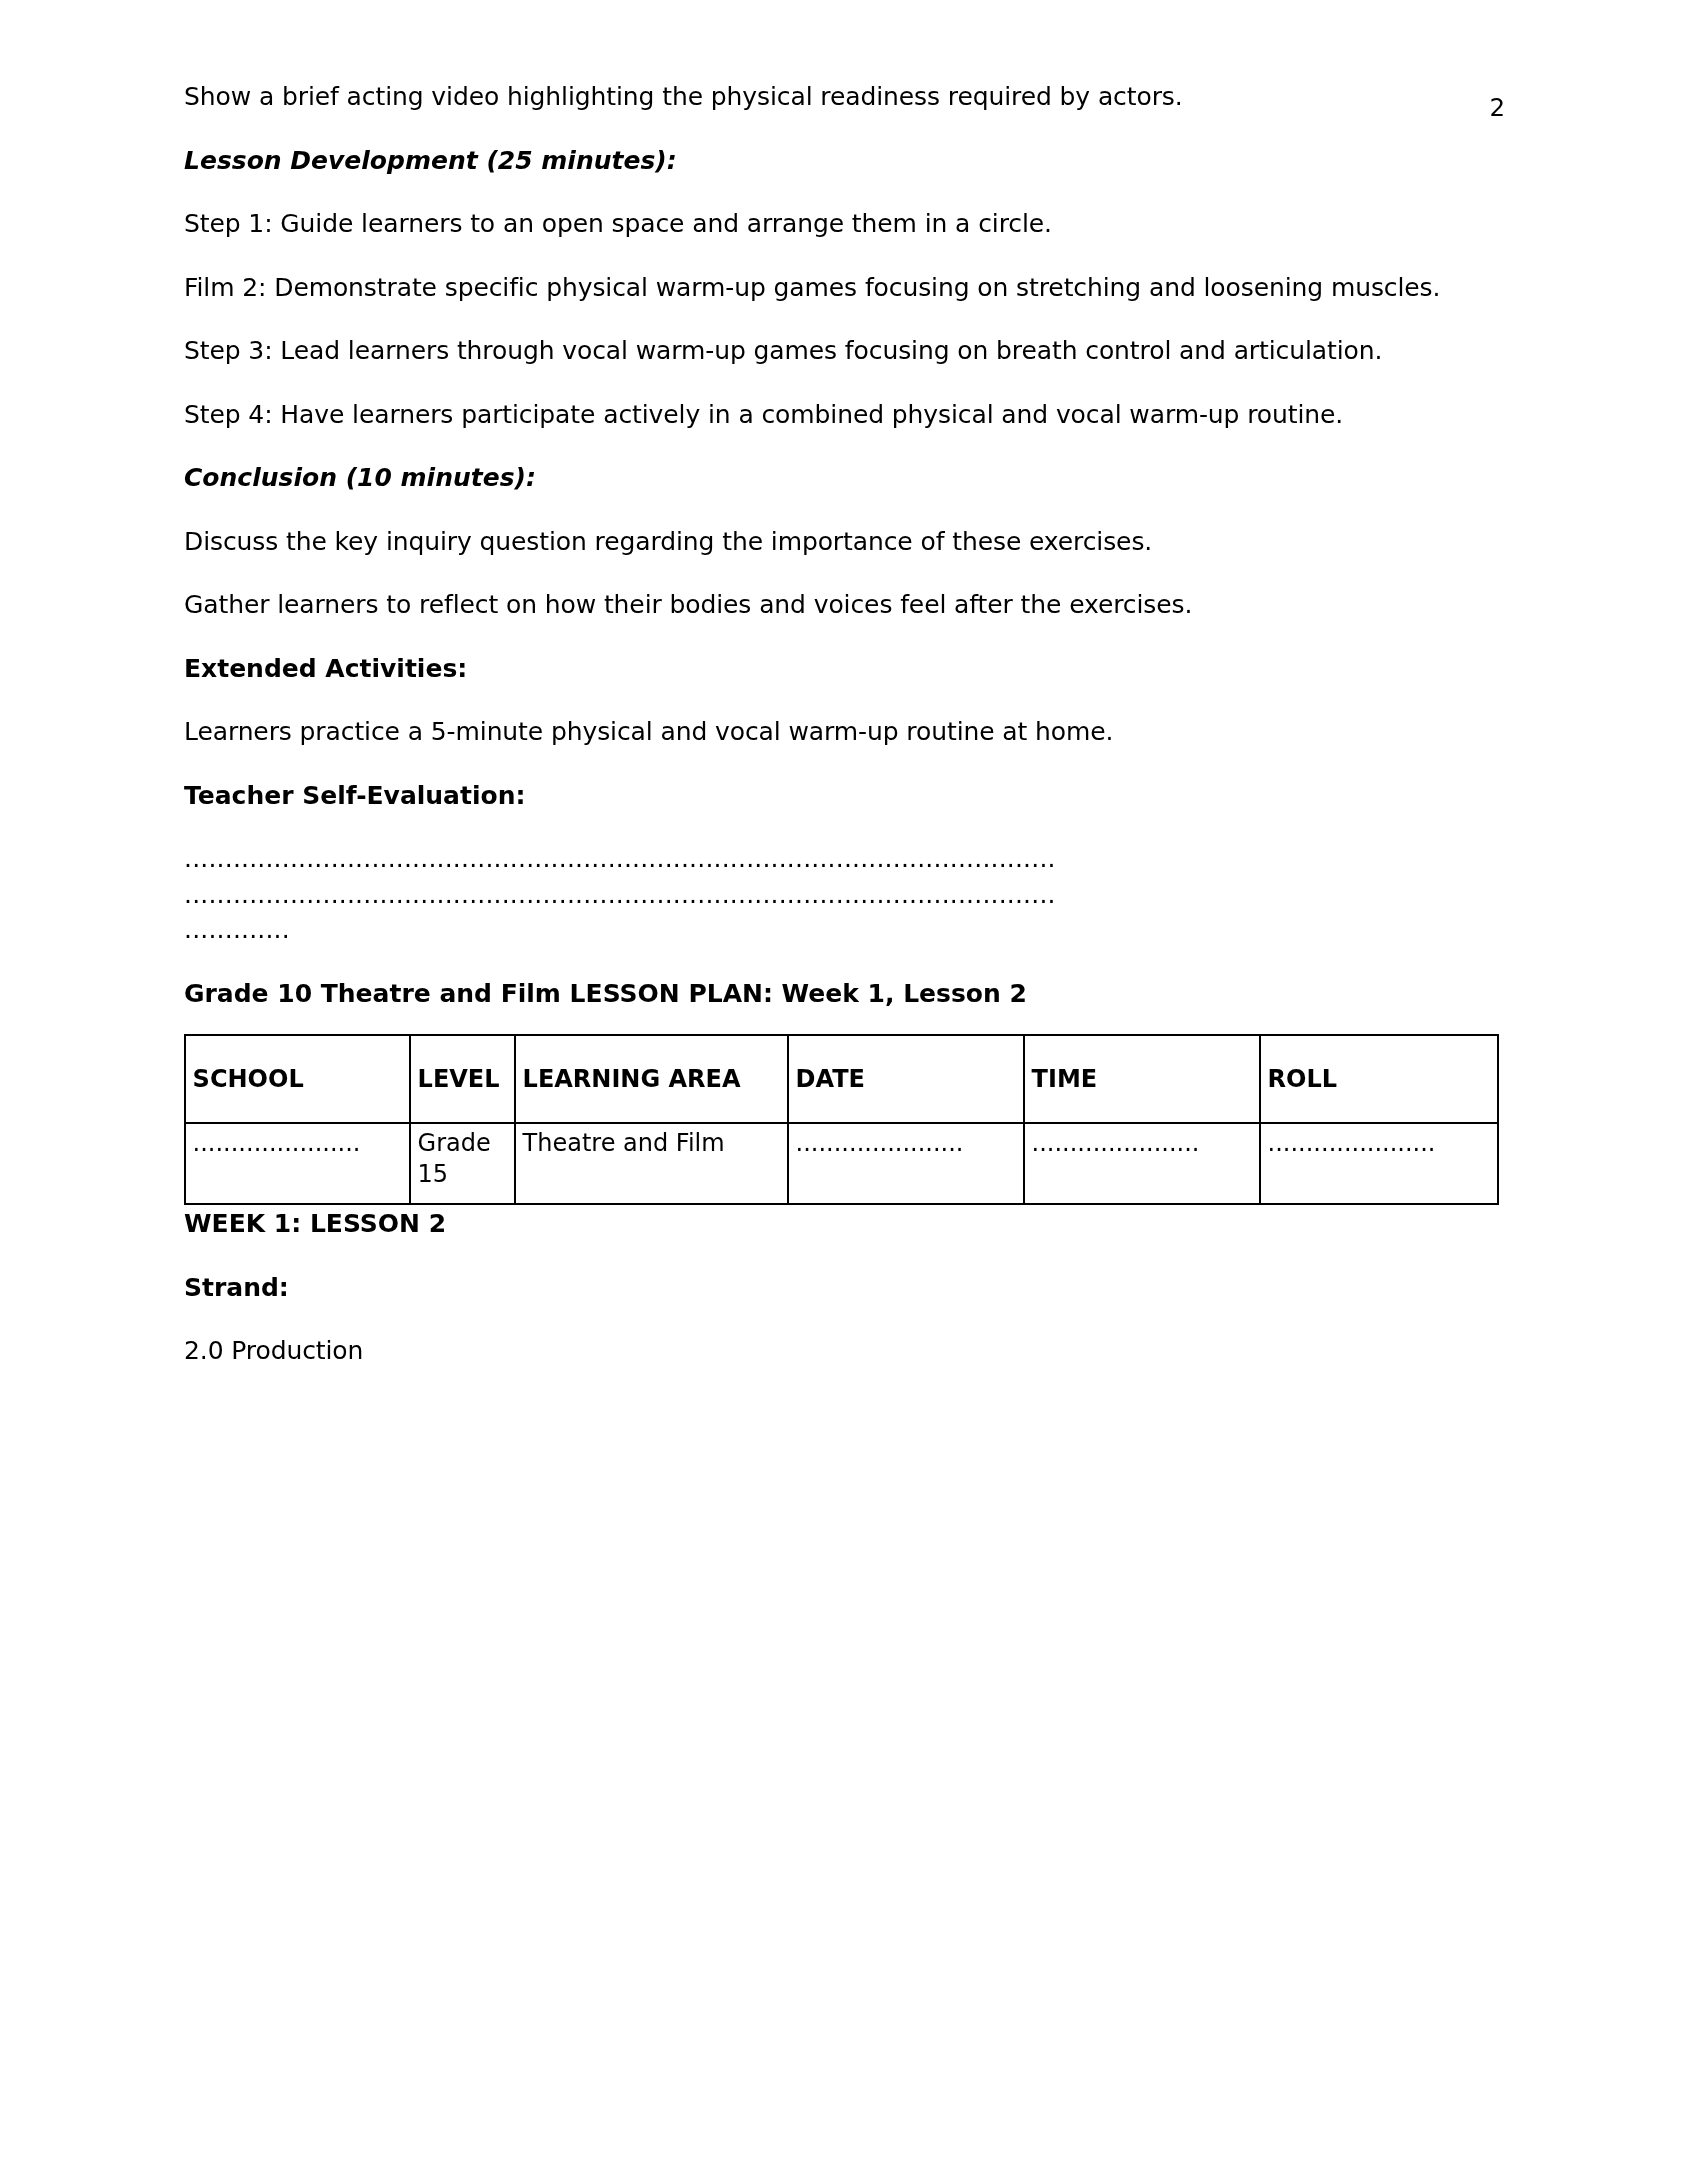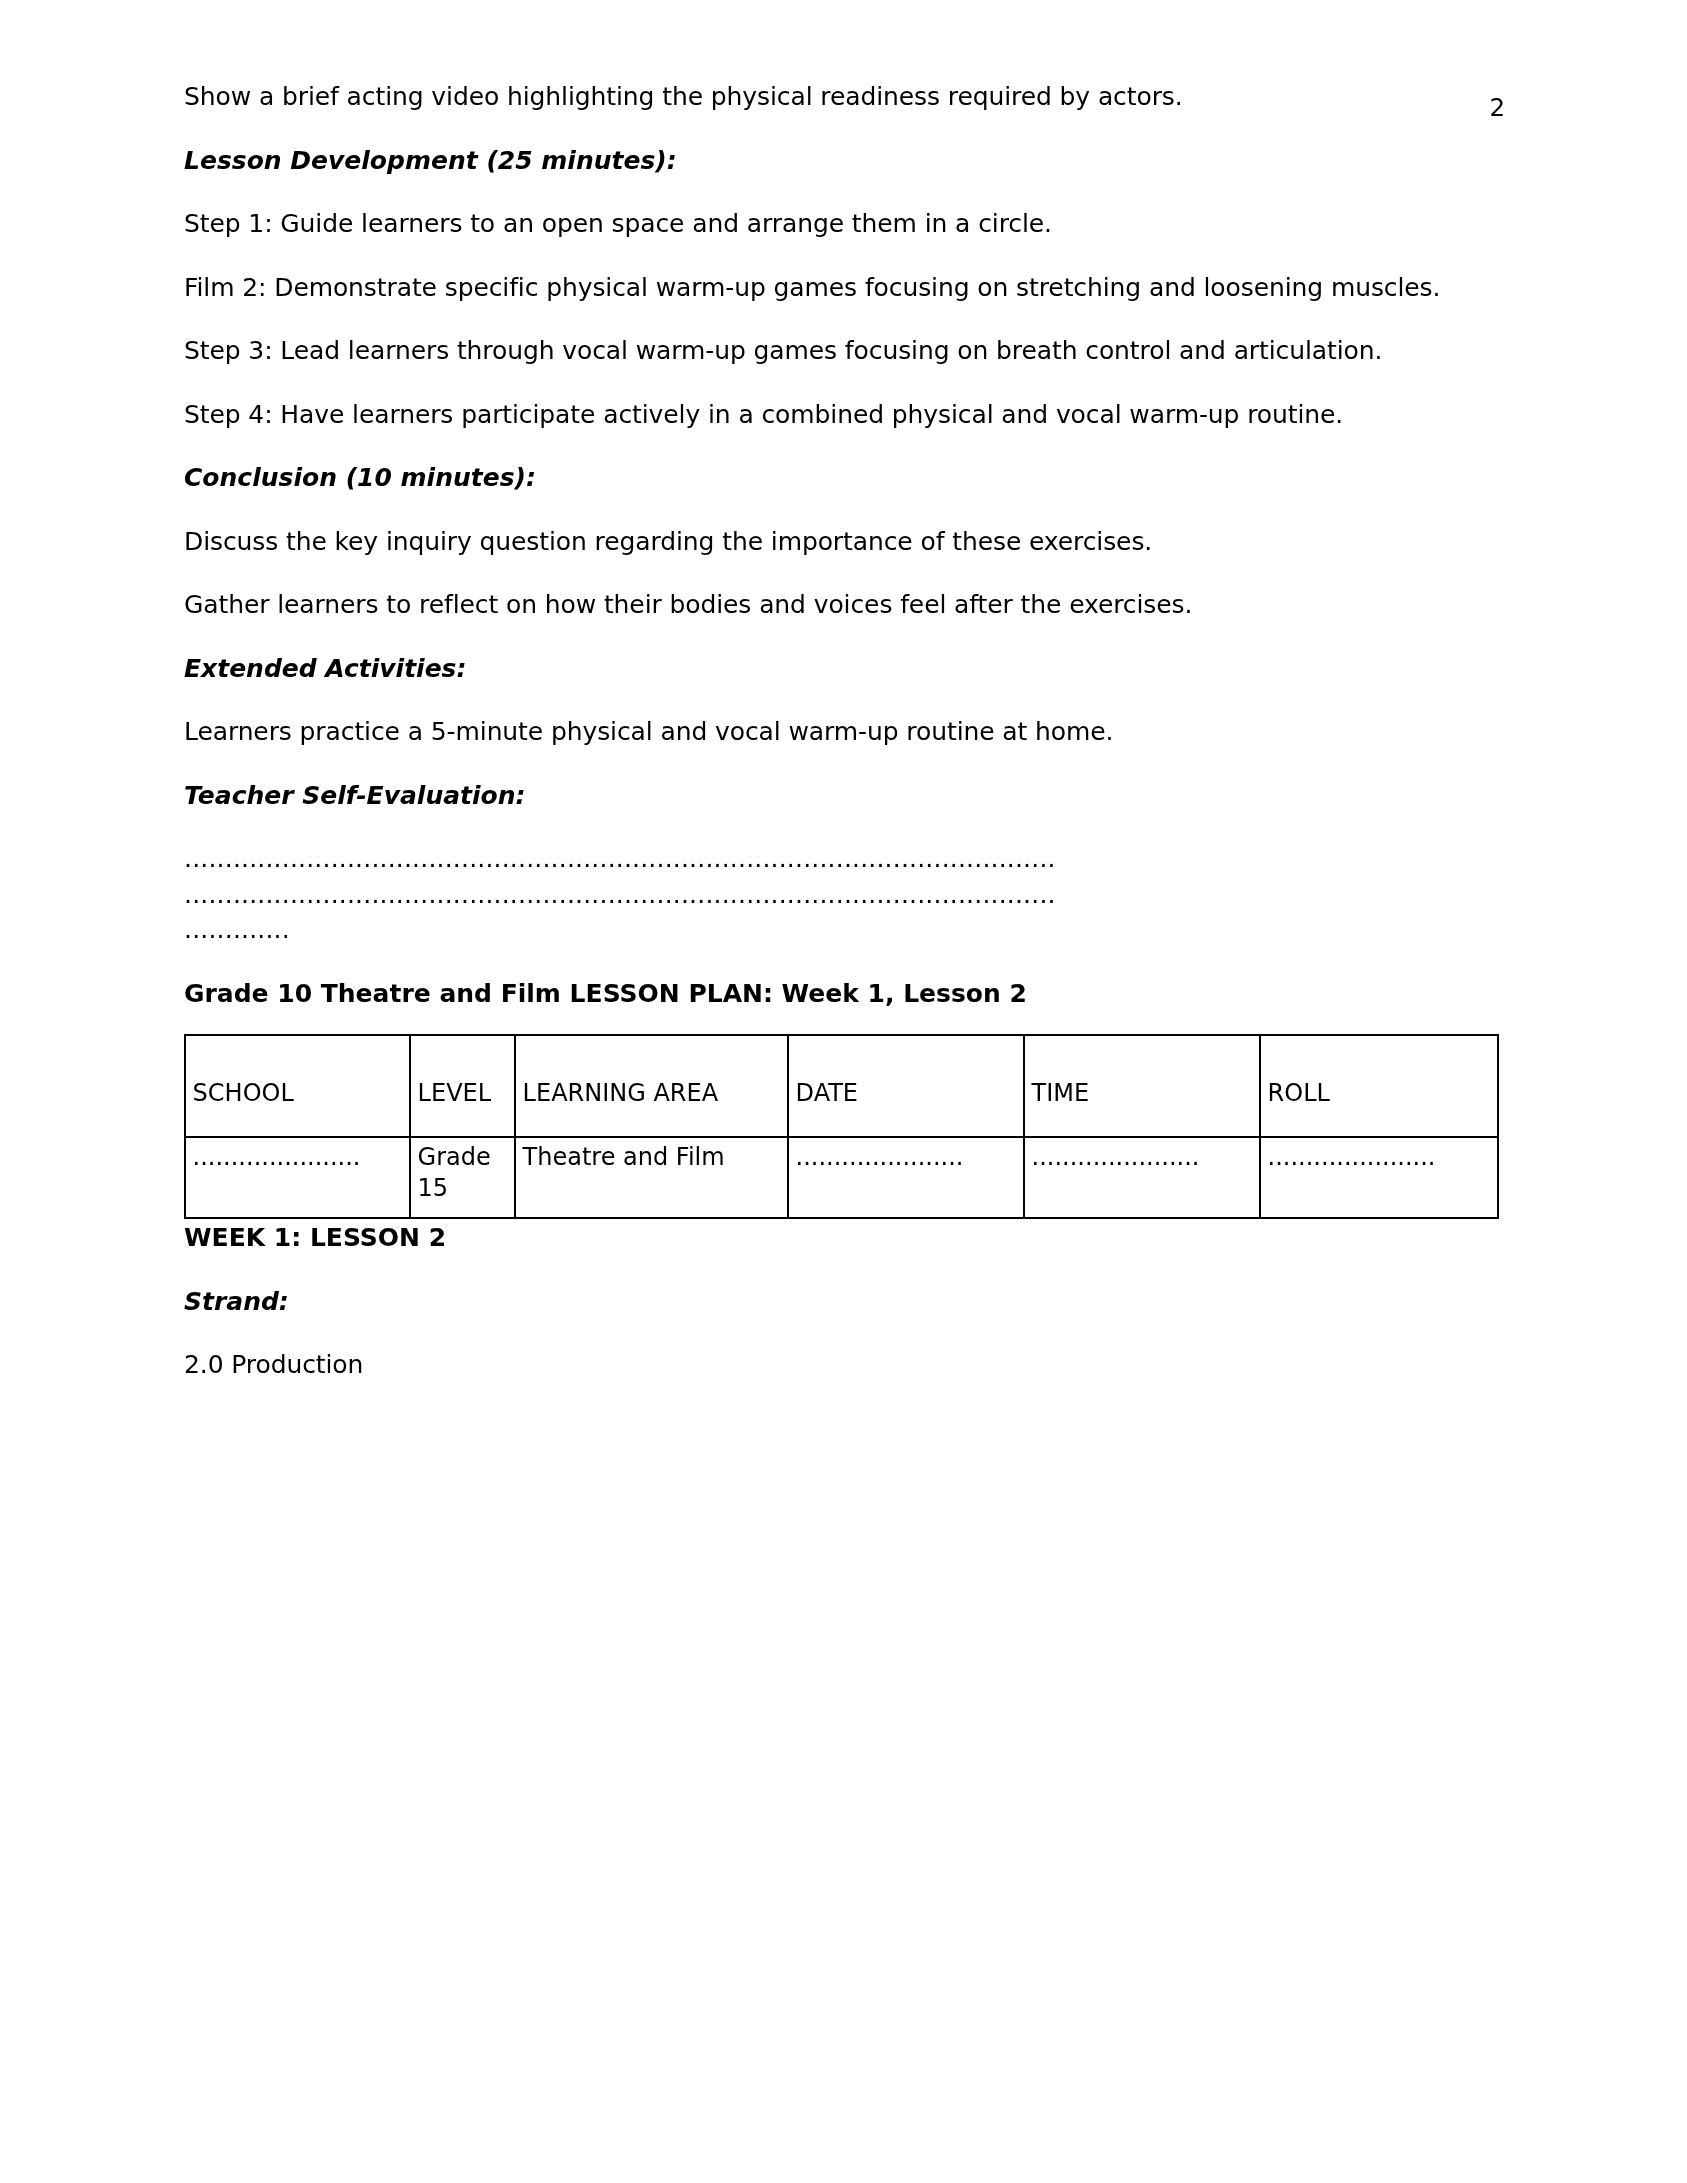--- a/index.html
+++ b/index.html
@@ -49,21 +49,20 @@
     line-height: 1.42;
     margin: 0 0 28px 0;
     font-weight: bold;
     font-style: italic;
   }
   .h-bold {
     font-size: 25px;
     line-height: 1.42;
     margin: 0 0 28px 0;
     font-weight: bold;
-    font-style: italic;
   }
   .dotline {
     font-size: 25px;
     line-height: 1.42;
     margin: 0;
     font-weight: normal;
     word-break: break-all;
     letter-spacing: 0.2px;
   }
   .dots-block {
@@ -84,24 +83,24 @@
   table.meta td {
     border: 2px solid #000000;
     vertical-align: top;
     padding: 4px 5.3px 4px 6.6px;
     font-size: 24px;
     line-height: 1.27;
     word-break: break-all;
     overflow: hidden;
   }
   table.meta td.hdr {
-    font-weight: normal;
+    font-weight: bold;
     vertical-align: middle;
     word-break: normal;
-    padding-top: 21px;
+    padding-top: 7px;
     padding-bottom: 6.6px;
   }
   .col-school { width: 225px; }
   .col-level  { width: 105px; }
   .col-area   { width: 273px; }
   .col-date   { width: 236px; }
   .col-time   { width: 236px; }
   .col-roll   { width: 238px; }
   .row-h td { height: 73px; }
   .row-d td { height: 71px; }

